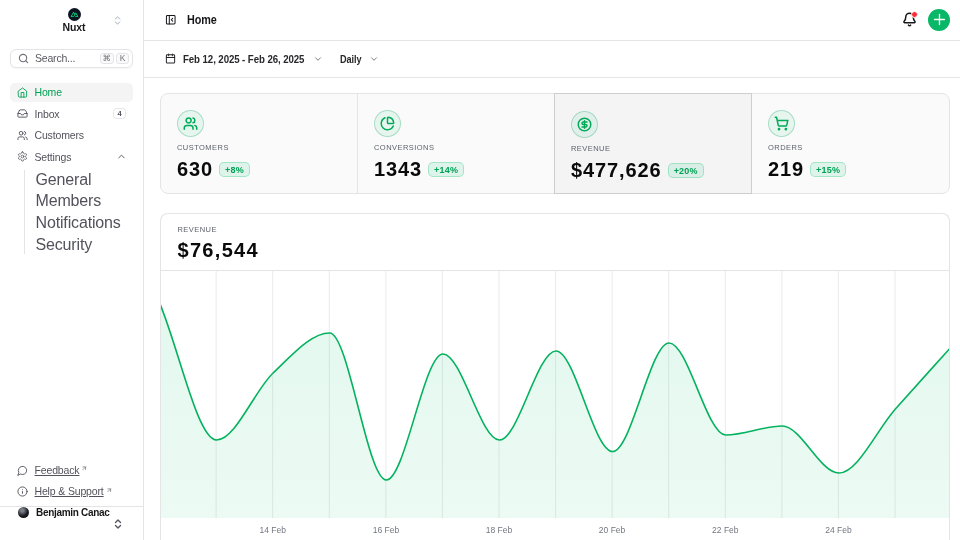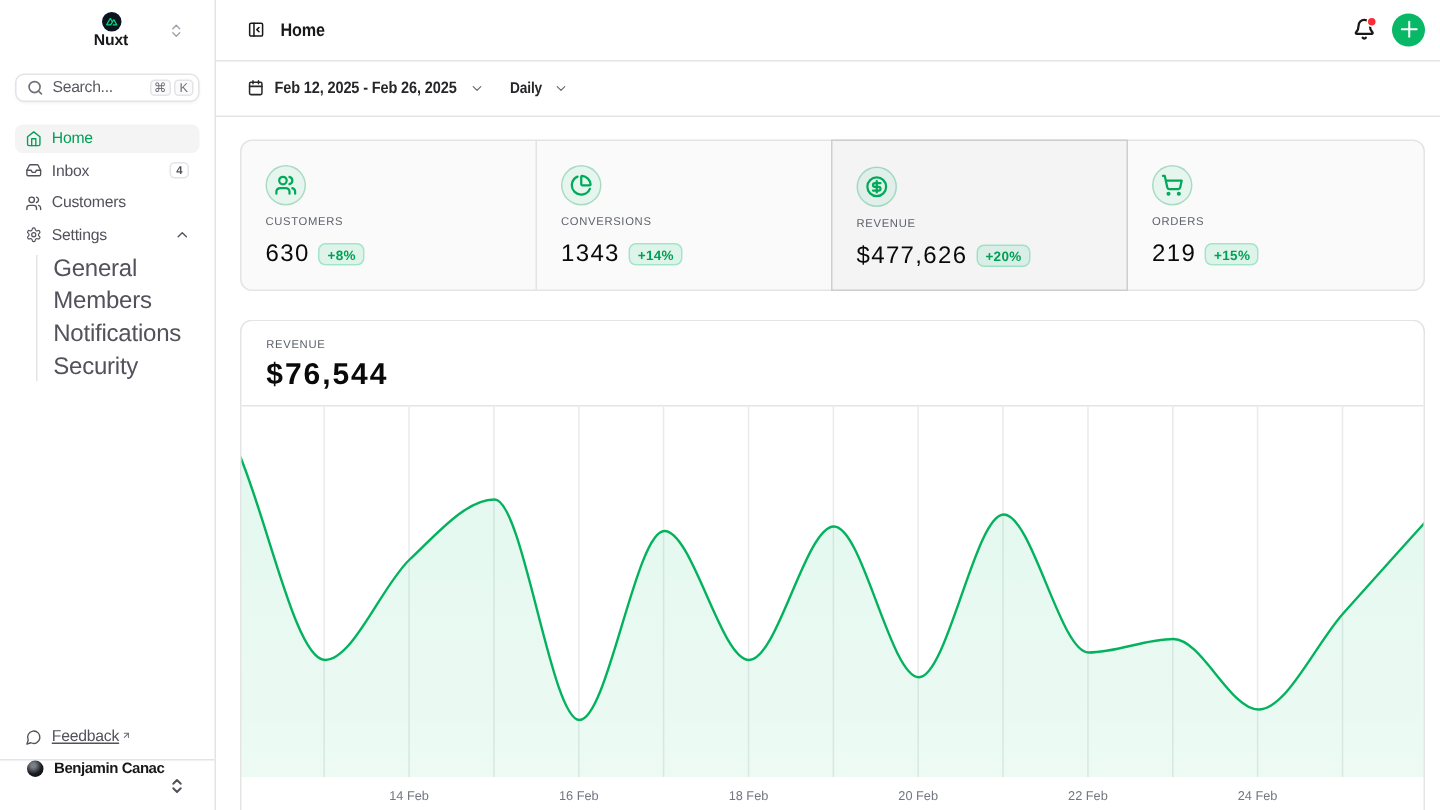--- a/index.html
+++ b/index.html
@@ -54,21 +54,21 @@
 
 .content { padding:15px 10.5px 0 15.5px; }
 .stats { display:grid; grid-template-columns:1fr 1fr 1fr 1fr; border:1px solid #e4e4e7; border-radius:8px; height:101.5px; background:#fafafa; }
 .stat { padding:16px 0 0 16.5px; border-right:1px solid #e4e4e7; position:relative; }
 .stat:last-child { border-right:none; }
 .stat.sel { background:#f4f4f5; border:1px solid #cdcdd2; margin:-1px 0 -1px -1px; z-index:2; padding-top:17px;}
 .iconcircle { width:27px; height:27px; border-radius:50%; background:rgba(0,193,106,.075);
   border:1px solid rgba(0,155,82,.28); display:flex; align-items:center; justify-content:center; color:#00aa58; }
 .stat .cap { font-size:7.5px; font-weight:500; color:#5d626b; letter-spacing:.45px; margin-top:6px; }
 .stat .valrow { display:flex; align-items:center; margin-top:10.5px; height:15px;}
-.stat .val { font-size:16px; font-weight:400; color:#0a0a0b; letter-spacing:.9px;}
+.stat .val { font-size:20px; font-weight:700; color:#0a0a0b; letter-spacing:.9px;}
 .pill { margin-left:6px; font-size:9px; font-weight:700; color:#00a155; background:rgba(0,193,106,.11);
   border:1px solid rgba(0,193,106,.28); border-radius:5px; padding:0 5px; height:15px; line-height:14px; letter-spacing:.2px;}
 
 .chartcard { margin-top:18.5px; border:1px solid #e4e4e7; border-radius:8px 8px 0 0; border-bottom:none; background:#fff; height:330px; overflow:hidden; }
 .chead { padding:11px 16px 0 17px; border-bottom:1px solid #e4e4e7; height:57px; }
 .chead .cap { font-size:7.5px; font-weight:500; color:#5d626b; letter-spacing:.45px; }
 .chead .big { font-size:20px; font-weight:700; color:#0a0a0b; margin-top:5.5px; letter-spacing:1.3px;}
 .plot { position:relative; height:269px; margin-left:-1px; }
 </style>
 </head>
@@ -141,20 +141,32 @@
       <div>Security</div>
     </div>
   </div>
   <div class="sb-bottom">
     <div class="foot">
       <div class="foot-item">
         <svg width="11" height="11" viewBox="0 0 24 24" fill="none" stroke="currentColor" stroke-width="2" stroke-linecap="round" stroke-linejoin="round">
             <path d="M7.9 20A9 9 0 1 0 4 16.1L2 22Z"></path>
           </svg>
         <span class="lbl">Feedback</span>
+        <svg class="arr" width="6.5" height="6.5" viewBox="0 0 24 24" fill="none" stroke="currentColor" stroke-width="2.5" stroke-linecap="round" stroke-linejoin="round">
+            <path d="M7 7h10v10"></path>
+            <path d="M7 17 17 7"></path>
+          </svg>
+      </div>
+      <div class="foot-item">
+        <svg width="11" height="11" viewBox="0 0 24 24" fill="none" stroke="currentColor" stroke-width="2" stroke-linecap="round" stroke-linejoin="round">
+            <circle cx="12" cy="12" r="10"></circle>
+            <path d="M12 16v-4"></path>
+            <path d="M12 8h.01"></path>
+          </svg>
+        <span class="lbl">Help &amp; Support</span>
         <svg class="arr" width="6.5" height="6.5" viewBox="0 0 24 24" fill="none" stroke="currentColor" stroke-width="2.5" stroke-linecap="round" stroke-linejoin="round">
             <path d="M7 7h10v10"></path>
             <path d="M7 17 17 7"></path>
           </svg>
       </div>
     </div>
     <div class="userrow">
       <div class="avatar"></div>
       <span class="lbl">Benjamin Canac</span>
       <svg class="chev-ud" style="top:11px;right:19px;color:#52525c" width="12" height="12" viewBox="0 0 24 24" fill="none" stroke="currentColor" stroke-width="2.6" stroke-linecap="round" stroke-linejoin="round">

